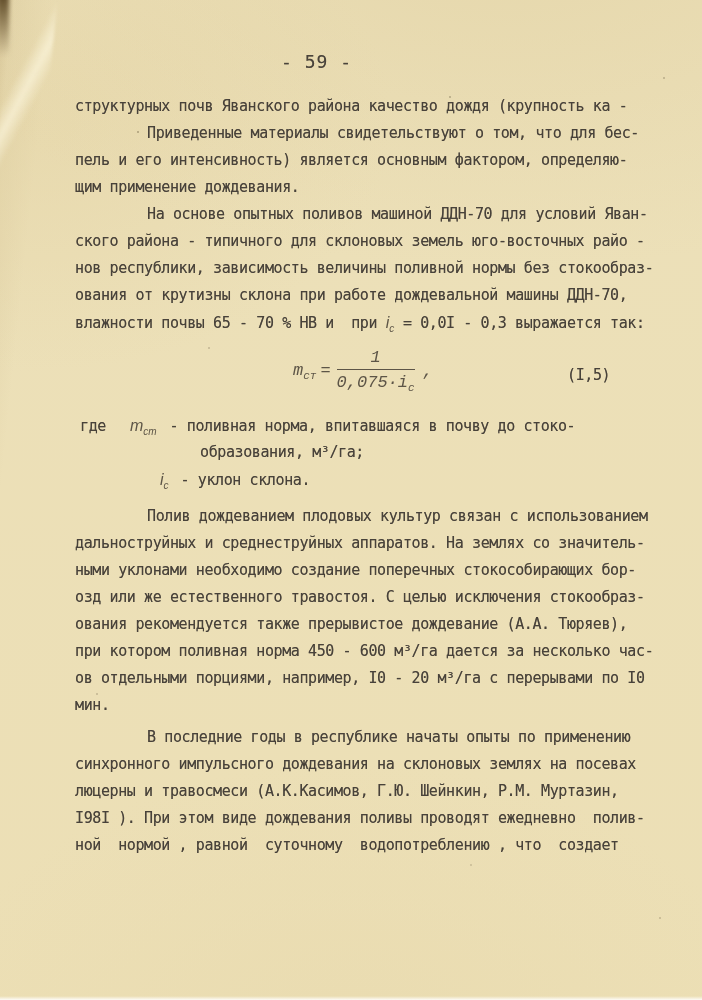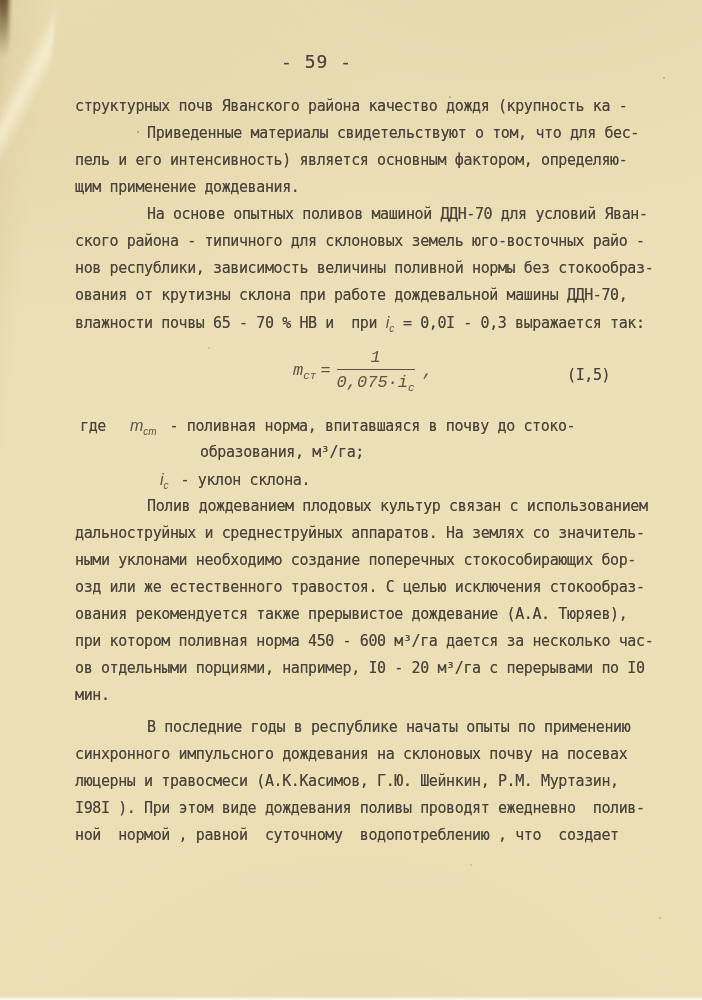--- a/index.html
+++ b/index.html
@@ -67,21 +67,21 @@
   }
   .tl {
     height: 27px;
     line-height: 27px;
     font-size: 15px;
     letter-spacing: -0.4px;
     white-space: pre;
     text-shadow: 0 0 0.5px rgba(72,66,58,0.55);
   }
   .ind { text-indent: 72px; }
-  .para3 { }
+  .para3 { margin-top: 10px; }
   .para4 { margin-top: 5px; }
   
   .hw {
     font-family: Liberation Sans, sans-serif;
     font-style: italic;
     font-size: 16px;
     color: #5d5547;
     letter-spacing: 0;
     text-shadow: none;
   }
@@ -172,20 +172,20 @@
       <div class="tl">ными уклонами необходимо создание поперечных стокособирающих бор-</div>
       <div class="tl">озд или же естественного травостоя. С целью исключения стокообраз-</div>
       <div class="tl">ования рекомендуется также прерывистое дождевание (А.А. Тюряев),</div>
       <div class="tl">при котором поливная норма 450 - 600 м³/га дается за несколько час-</div>
       <div class="tl">ов отдельными порциями, например, I0 - 20 м³/га с перерывами по I0</div>
       <div class="tl">мин.</div>
     </div>
 
     <div class="para4">
       <div class="tl ind">В последние годы в республике начаты опыты по применению</div>
-      <div class="tl">синхронного импульсного дождевания на склоновых почву на посевах</div>
+      <div class="tl">синхронного импульсного дождевания на склоновых землях на посевах</div>
       <div class="tl">люцерны и травосмеси (А.К.Касимов, Г.Ю. Шейнкин, Р.М. Муртазин,</div>
       <div class="tl">I98I ). При этом виде дождевания поливы проводят ежедневно  полив-</div>
       <div class="tl">ной  нормой , равной  суточному  водопотреблению , что  создает</div>
     </div>
 
   </div>
 </div>
 
 </body></html>

